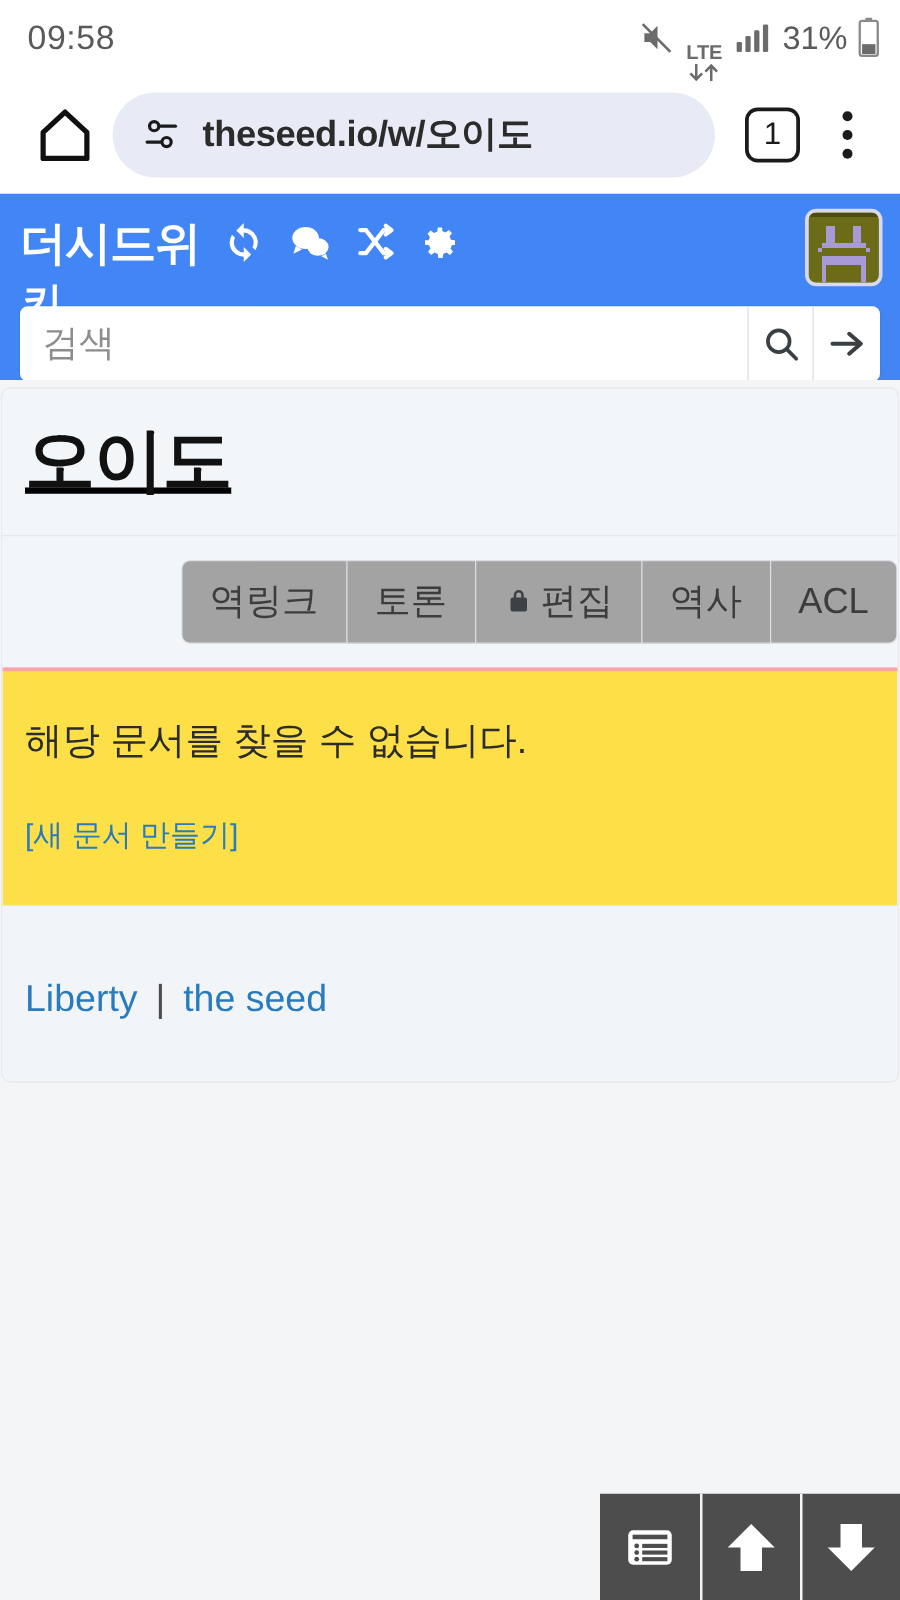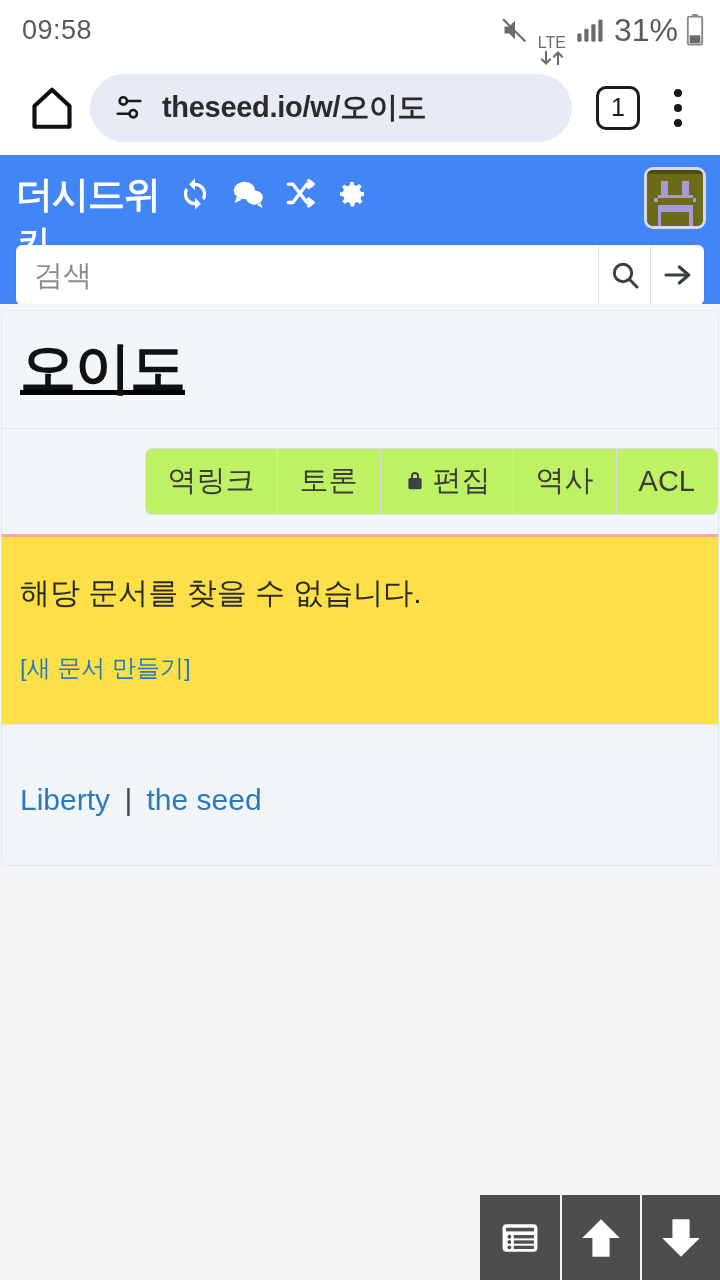--- a/index.html
+++ b/index.html
@@ -19,21 +19,21 @@
     display: flex; align-items: center;
     padding: 0 16px 0 22px;
     color: #4a4a4a;
   }
   .status-time { font-size: 27px; letter-spacing: 0.5px; color: #5a5a5a; text-align: right; }
   .status-right {
     margin-left: auto;
     display: flex; align-items: center; gap: 8px;
   }
   .status-icon { display: flex; align-items: center; }
-  .status-battery-text { font-size: 32px; color: #5a5a5a; margin-left: 2px; }
+  .status-battery-text { font-size: 26px; color: #5a5a5a; margin-left: 2px; }
 
   
   .browserbar {
     height: 95px; width: 100%;
     background: #ffffff;
     display: flex; align-items: center;
     padding: 0 14px;
   }
   .home-btn {
     width: 56px; height: 56px;
@@ -175,21 +175,21 @@
     background: #f3f6f9;
     border-top: 1px solid #e4e8ec;
     padding: 19px 0 19px 0;
     display: flex; justify-content: flex-end;
   }
   .btn-group {
     display: flex;
     margin-right: 0;
   }
   .btn-group .gbtn {
-    background: #bef264;
+    background: #a3a3a3;
     border: 1px solid #dcdfe3;
     border-right-width: 0;
     padding: 0 22px;
     height: 67px;
     display: flex; align-items: center; justify-content: center;
     gap: 6px;
     font-size: 29px;
     color: #3c3c3c;
     white-space: nowrap;
   }
@@ -244,21 +244,21 @@
 <div class="statusbar">
   <span class="status-time">09:58</span>
   <div class="status-right">
     <span class="status-icon">
       <svg width="30" height="28" viewBox="0 0 24 24" fill="#6b6b6b">
         <path d="M3 9v6h4l5 5V4L7 9H3z"></path>
         <path d="M2.5 2.2l19 19-1.3 1.3-19-19z" fill="#6b6b6b"></path>
       </svg>
     </span>
     <span class="status-icon" style="flex-direction:column;line-height:1;">
-      <span style="font-size:16px;font-weight:normal;color:#6b6b6b;margin-top:40px;">LTE</span>
+      <span style="font-size:16px;font-weight:bold;color:#6b6b6b;margin-top:40px;">LTE</span>
       <svg width="24" height="14" viewBox="0 0 24 14" fill="#6b6b6b">
         <path d="M5 0h2v10l3-3 1.4 1.4L6 14 .6 8.4 2 7l3 3z"></path>
         <path d="M17 14h2V4l3 3 1.4-1.4L18 0l-5.4 5.6L14 7l3-3z"></path>
       </svg>
     </span>
     <span class="status-icon">
       <svg width="30" height="28" viewBox="0 0 24 24" fill="#6b6b6b">
         <rect x="2" y="15" width="3.6" height="7" rx="1"></rect>
         <rect x="8" y="11" width="3.6" height="11" rx="1"></rect>
         <rect x="14" y="7" width="3.6" height="15" rx="1"></rect>

